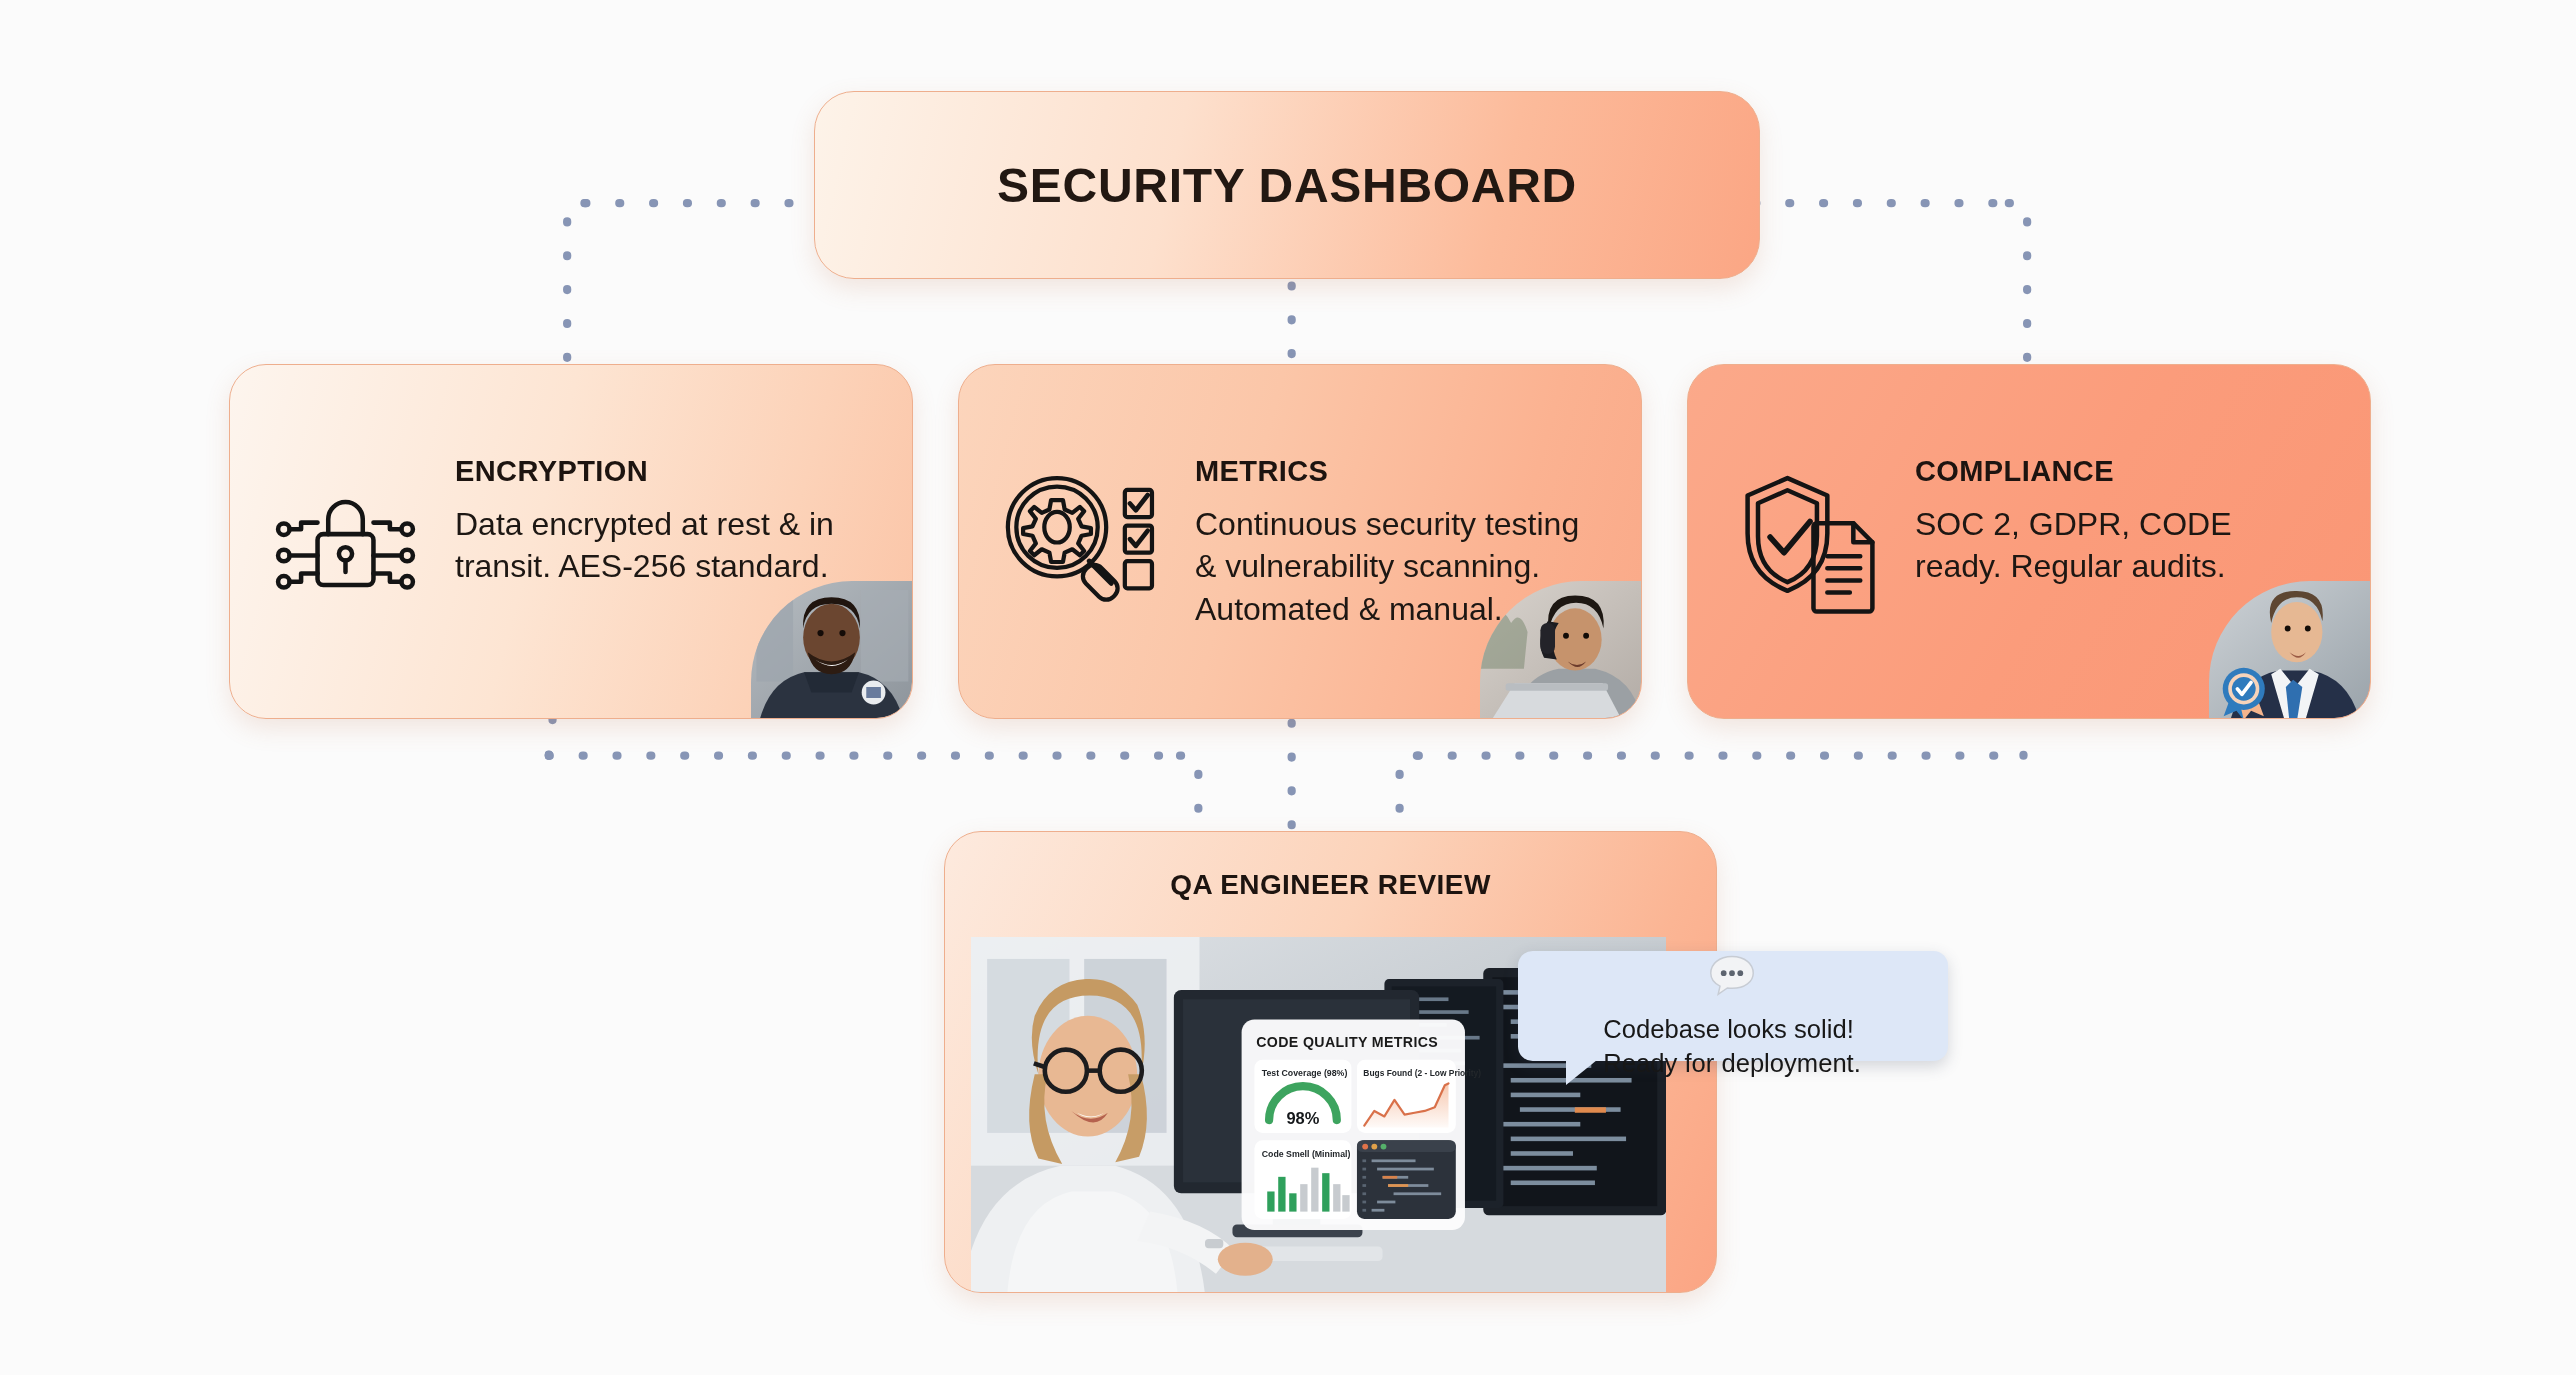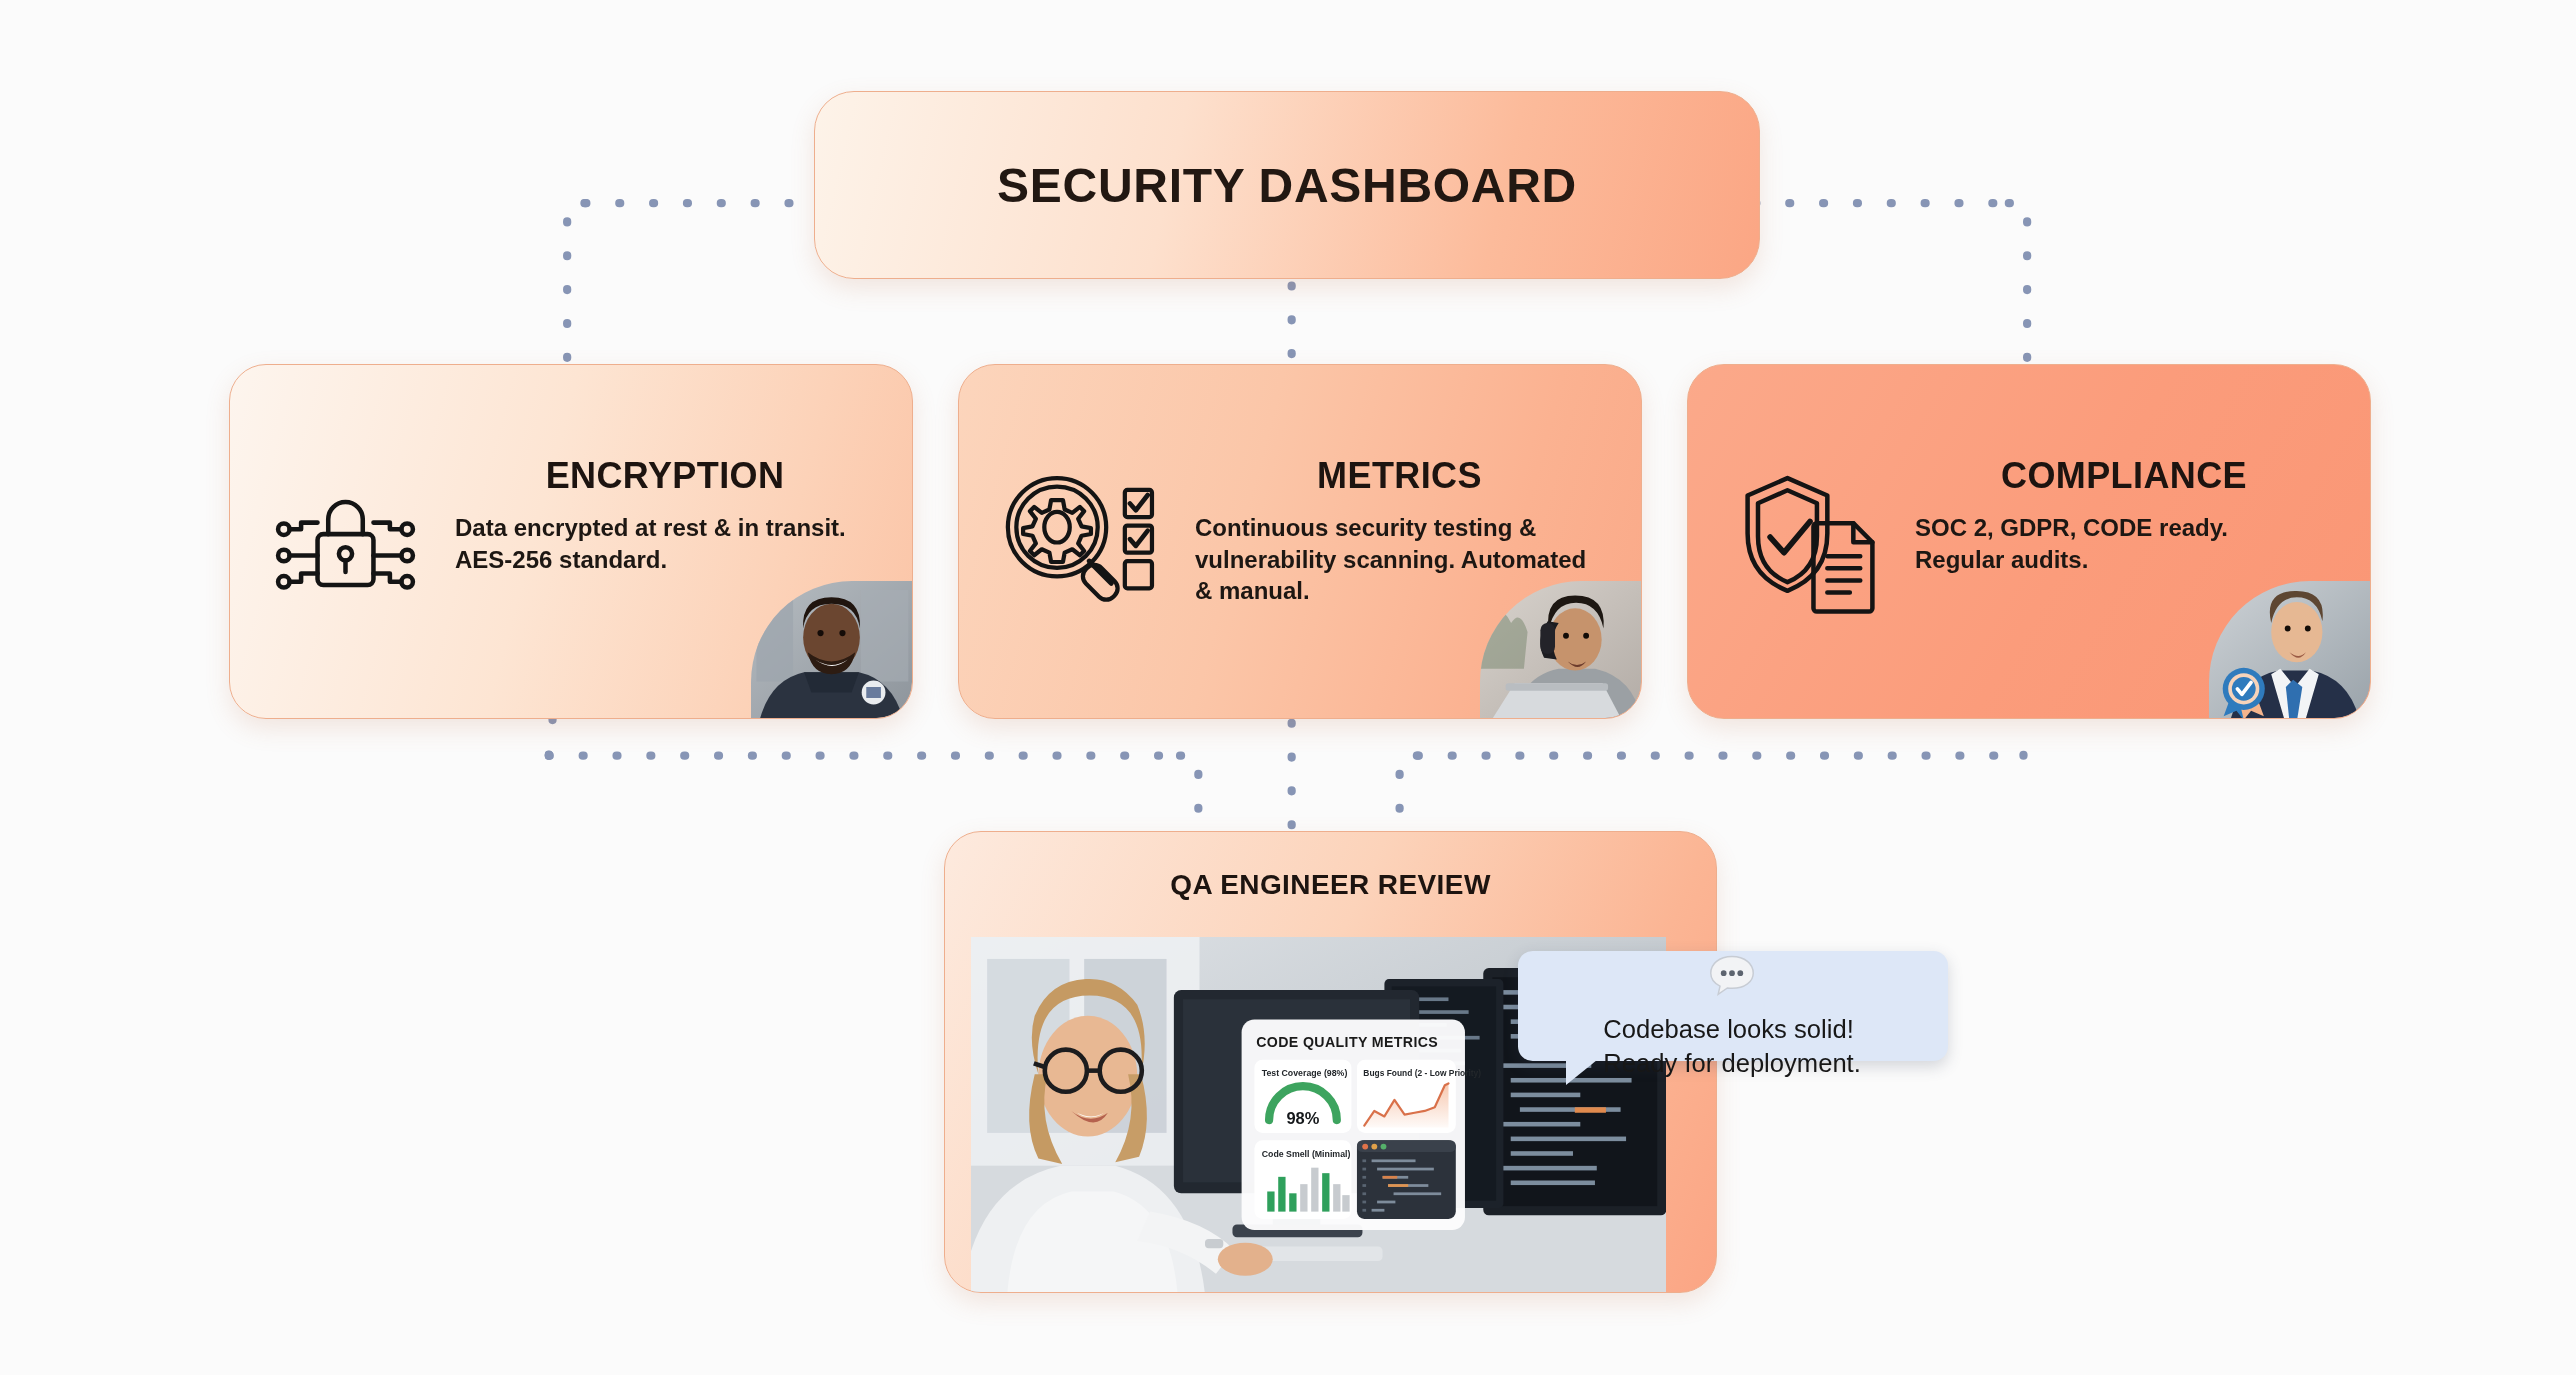--- a/index.html
+++ b/index.html
@@ -53,25 +53,25 @@
     width: 165px; height: 156px;
     display:flex; align-items:center; justify-content:center;
   }
   #card-testing  .icon-slot { left: 37px; top: 99px; width: 178px; }
   #card-compliance .icon-slot { left: 35px; top: 101px; width: 174px; }
 
   .feature .copy { position:absolute; left: 225px; top: 90px; right: 37px; }
   #card-testing .copy   { left: 236px; }
   #card-compliance .copy{ left: 227px; }
   .feature .card-title {
-    font-size: 36px; font-weight: 800; letter-spacing:0.4px;
-    color:#1d1410; margin-bottom: 14.6px; text-align: center;
+    font-size: 29px; font-weight: 800; letter-spacing:0.4px;
+    color:#1d1410; margin-bottom: 14.6px;
   }
   .feature .card-body {
-    font-size: 24px; line-height: 1.33; color:#1d1713; font-weight:700;
+    font-size: 32px; line-height: 1.33; color:#1d1713; font-weight:400;
     max-width: 403px;
   }
 
   
   .avatar {
     position:absolute; right:0; bottom:0;
     width: 161px; height: 137px;
     border-top-left-radius: 101px;
     border-bottom-right-radius: 35px;
     overflow:hidden;

